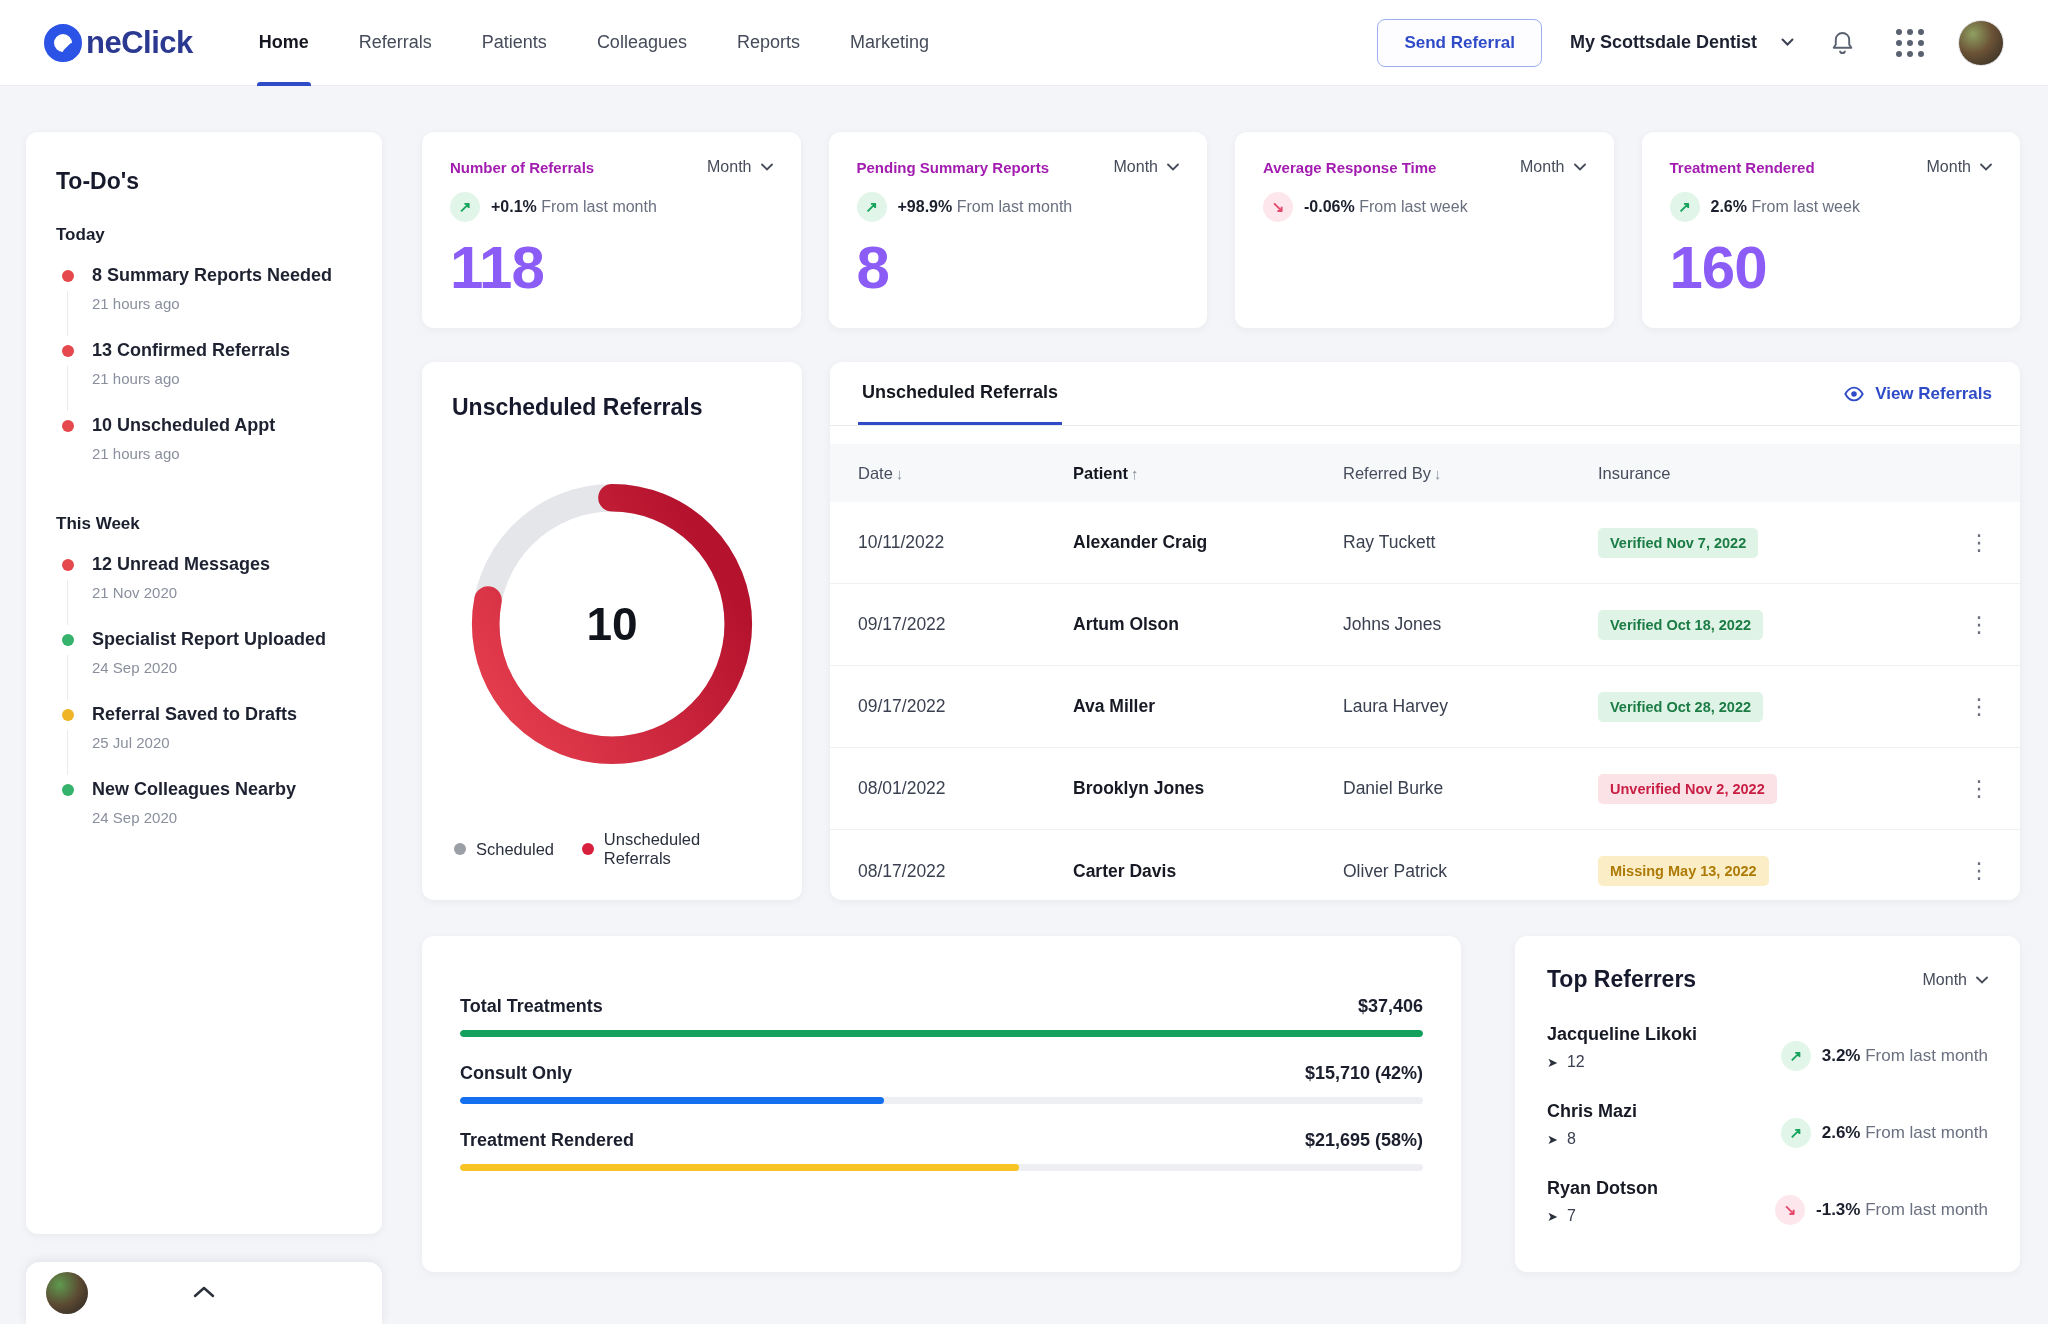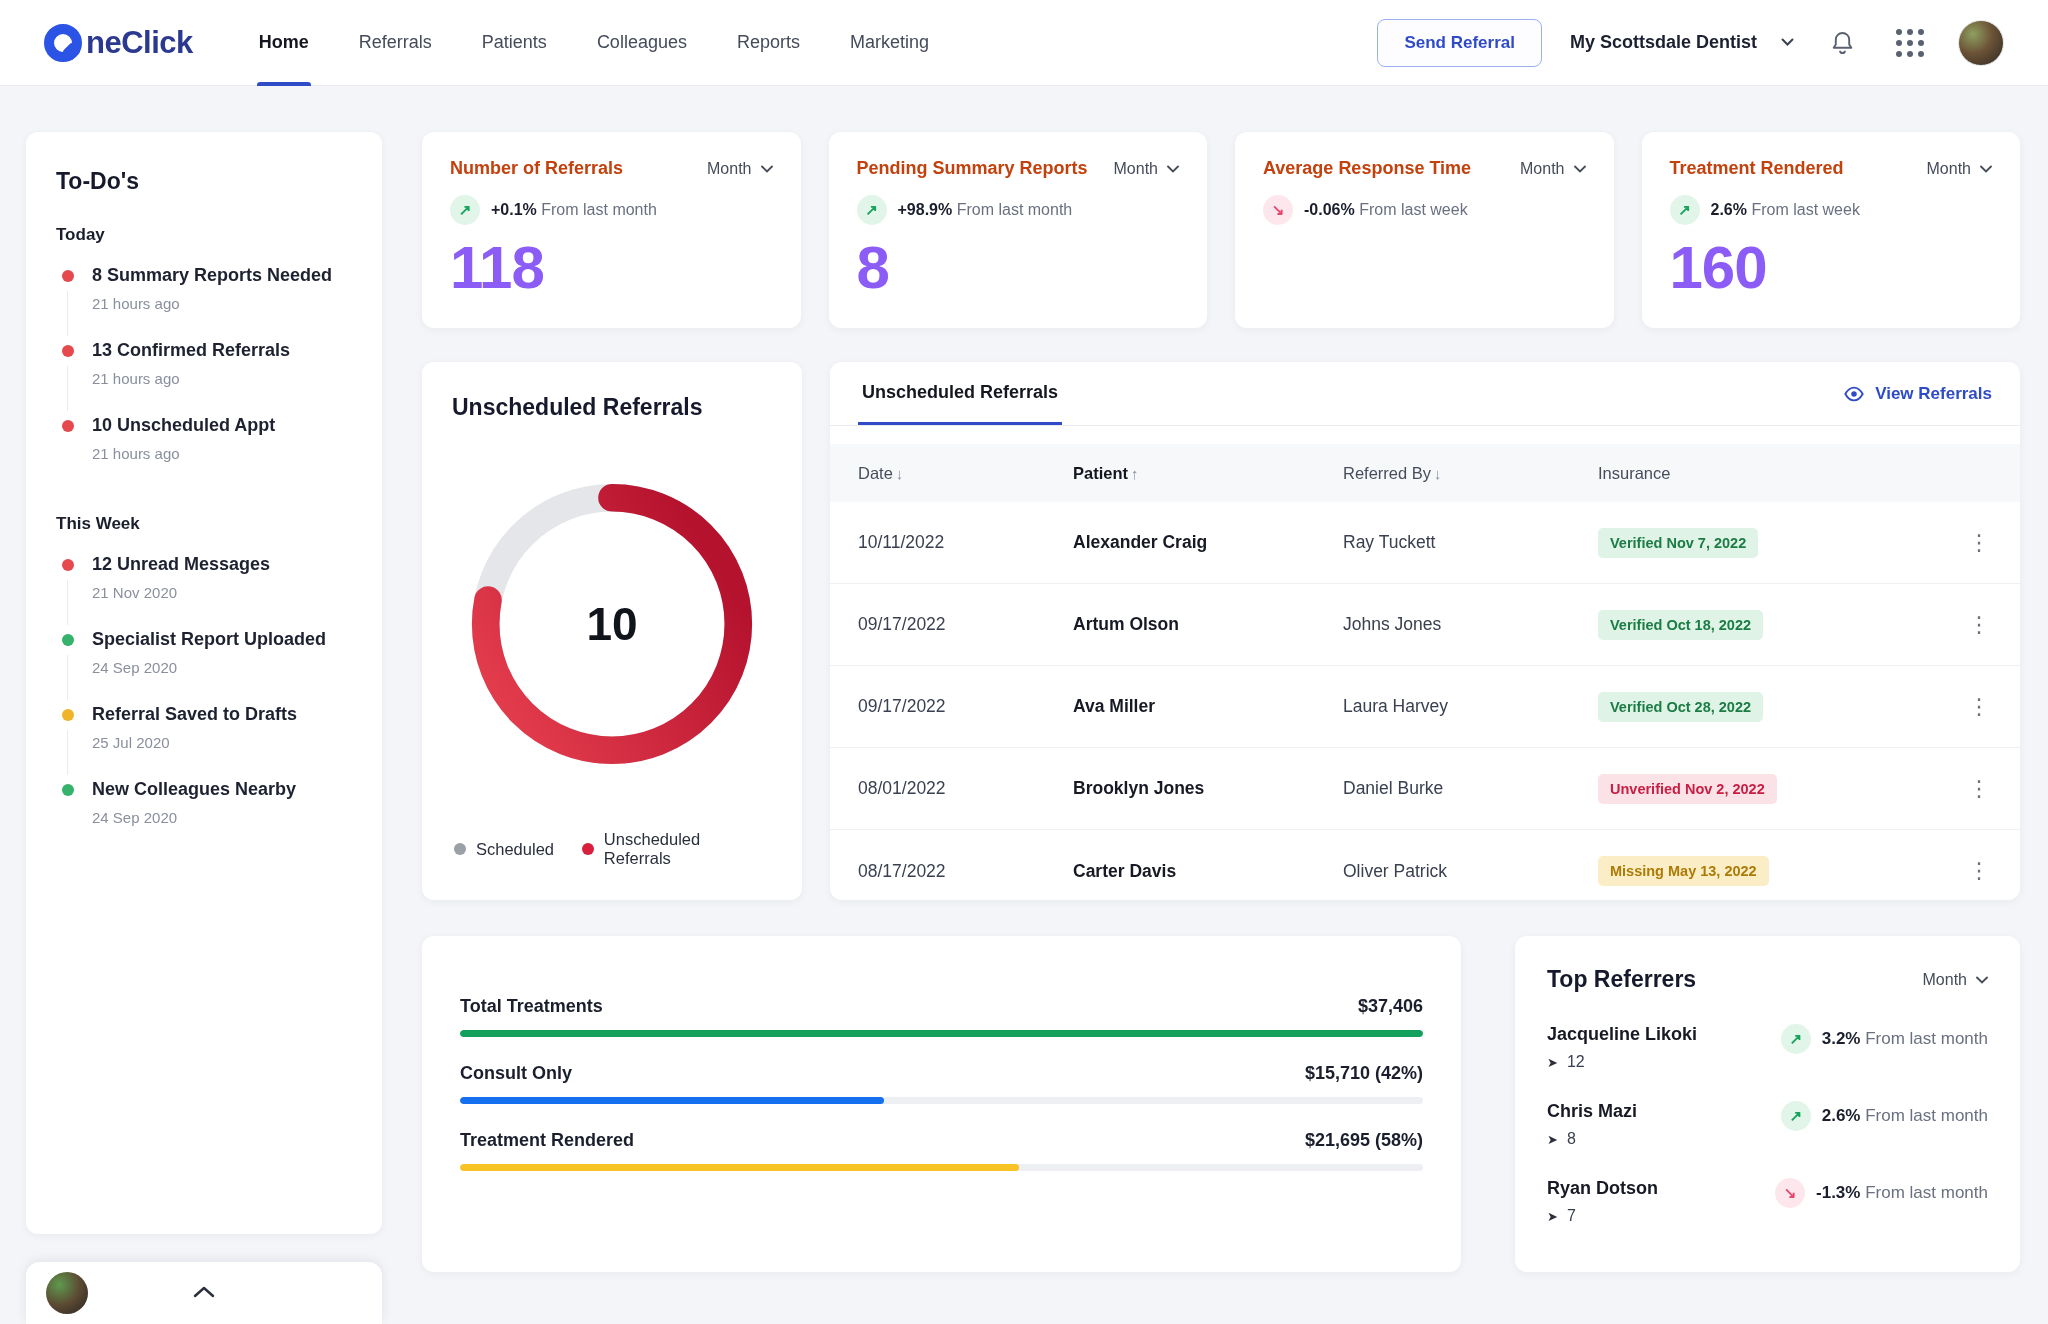--- a/index.html
+++ b/index.html
@@ -46,21 +46,21 @@
   .todo-item-title{font-size:18px;font-weight:600;color:#1d2130;margin-bottom:9px}
   .todo-item-time{font-size:15px;color:#8a8f9e}
 
   
   .main{flex:1;display:flex;flex-direction:column}
 
   
   .stats-row{display:grid;grid-template-columns:repeat(4,1fr);gap:28px}
   .stat-card{padding:26px 28px;height:196px;display:flex;flex-direction:column}
   .stat-head{display:flex;justify-content:space-between;align-items:center}
-  .stat-title{font-size:18px;font-weight:600;color:#c2410c}
+  .stat-title{font-size:15px;font-weight:600;color:#a21caf}
   .dropdown{display:flex;align-items:center;gap:9px;font-size:16px;color:#454b59}
   .stat-delta{display:flex;align-items:center;gap:11px;margin-top:16px;font-size:16px;color:#6a7080}
   .delta-pct{font-weight:bold;color:#1b1f2d}
   .trend-badge{width:30px;height:30px;border-radius:50%;display:inline-flex;align-items:center;justify-content:center;font-size:15px;font-weight:bold;flex:0 0 auto}
   .trend-up{background:#e1f5e9;color:#18a45c}
   .trend-down{background:#fde7ec;color:#e5486b}
   .stat-value{font-size:60px;font-weight:bold;margin-top:auto;color:#8b5cf6;letter-spacing:-1px}
 
   
   .row2{display:grid;grid-template-columns:380px 1fr;gap:28px;margin-top:34px}
@@ -96,21 +96,21 @@
   .treat-title{font-size:23px;font-weight:bold;margin-bottom:14px}
   .treat-row{margin-top:26px}
   .treat-head{display:flex;justify-content:space-between;font-size:18px;margin-bottom:13px}
   .treat-label,.treat-amount{font-weight:600;color:#1b1f2d}
   .bar-track{height:7px;background:#edeff2;border-radius:4px;overflow:hidden}
   .bar-fill{height:100%;border-radius:4px}
 
   .ref-card{padding:30px 32px;min-height:336px}
   .ref-head{display:flex;justify-content:space-between;align-items:center;margin-bottom:16px}
   .ref-title{font-size:23px;font-weight:bold}
-  .ref-row{display:flex;justify-content:space-between;align-items:flex-start;padding:15px 0}
+  .ref-row{display:flex;justify-content:space-between;align-items:flex-end;padding:15px 0}
   .ref-name{font-size:18px;font-weight:bold;color:#171a24;margin-bottom:8px}
   .ref-count{display:flex;gap:9px;color:#3a4050;font-size:16px;align-items:center}
   .send-glyph{color:#2a2f3c;font-size:13px}
   .ref-right{display:flex;align-items:center;gap:11px;font-size:17px;color:#6a7080}
 
   
   .bottom-bar{position:absolute;left:26px;bottom:0;width:356px;height:62px;background:#fff;border-radius:14px 14px 0 0;box-shadow:0 -2px 12px rgba(23,30,60,.08);display:flex;align-items:center;padding:0 20px}
   .bottom-avatar{width:42px;height:42px;border-radius:50%;background:radial-gradient(circle at 32% 30%,#5f9a4e 0%,#5c4a33 50%,#26231f 100%)}
   .chev-up-btn{position:absolute;left:50%;transform:translateX(-50%);padding:8px 14px}
 </style>

